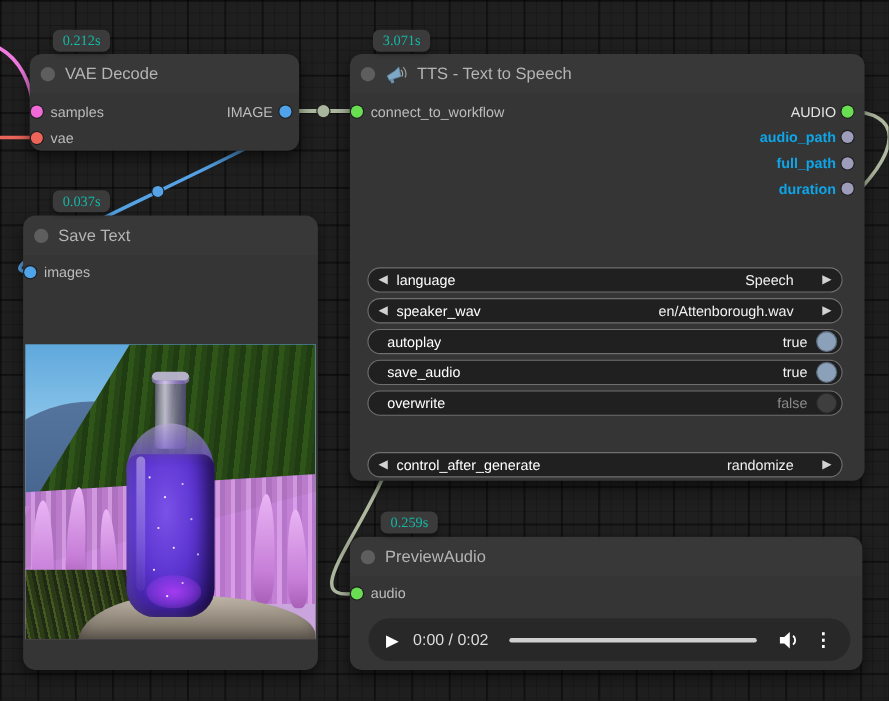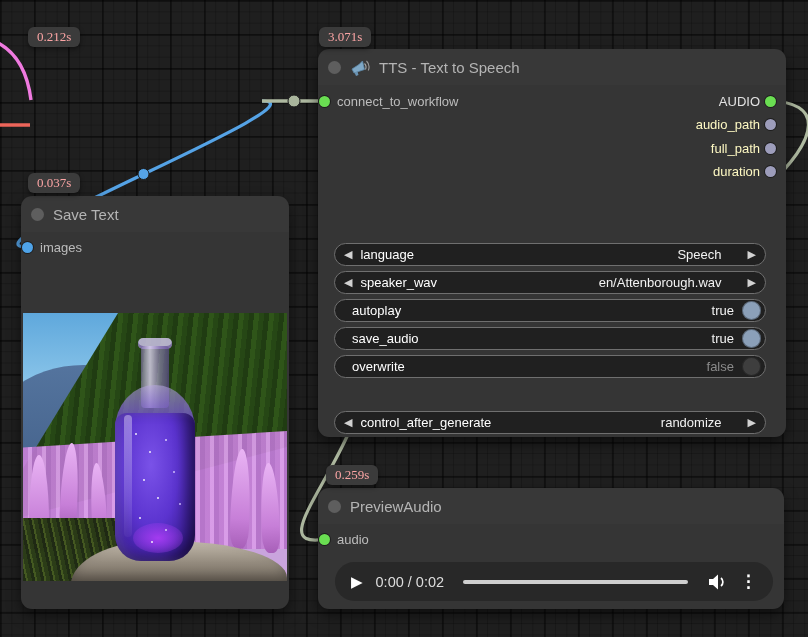--- a/index.html
+++ b/index.html
@@ -9,34 +9,34 @@
     background-image:
       linear-gradient(90deg, rgba(0,0,0,.38) 0 2px, transparent 2px),
       linear-gradient(rgba(0,0,0,.38) 0 2px, transparent 2px),
       linear-gradient(90deg, rgba(0,0,0,.20) 0 1px, transparent 1px),
       linear-gradient(rgba(0,0,0,.20) 0 1px, transparent 1px);
     background-size:34px 34px,34px 34px,11.33px 11.33px,11.33px 11.33px;
     font-family:"Liberation Sans",sans-serif;
   }
   #links{position:absolute;left:0;top:0;z-index:1;}
   .badge{
-    position:absolute;z-index:3;background:#3b3b3b;color:#fca5a5;
+    position:absolute;z-index:3;background:#3b3b3b;color:#14b8a6;
     font-family:"Liberation Serif",serif;font-size:13px;line-height:20px;
-    padding:0 9px;border-radius:6px;box-shadow:0 2px 5px rgba(0,0,0,.45);
+    padding:0 9px;border-radius:6px;box-shadow:0 2px 5px rgba(0,0,0,.45);margin-left:20px;
   }
   .node{
     position:absolute;z-index:2;background:#353535;border-radius:11px;
     box-shadow:0 6px 14px rgba(0,0,0,.55);
   }
   .nh{position:absolute;left:0;top:0;right:0;height:36px;display:flex;align-items:center;padding:0 10px;gap:9px;border-radius:11px 11px 0 0;background:rgba(255,255,255,.015);}
   .cdot{width:13px;height:13px;border-radius:50%;background:#5e5e5e;flex:0 0 auto;}
   .ntitle{font-size:15px;color:#b4b4b4;white-space:nowrap;}
   .port{position:absolute;width:11px;height:11px;border-radius:50%;box-shadow:0 0 0 1px rgba(0,0,0,.45);}
   .plabel{position:absolute;font-size:13px;color:#bcbcbc;white-space:nowrap;}
-  .plabel.dim{color:#fef9c3;}
+  .plabel.dim{color:#0ea5e9;font-weight:bold;}
   .plabel.bright{color:#e3e3e3;}
   .plabel.right{text-align:right;}
   .p-pink{background:#f06ad8;} .p-red{background:#ed655a;} .p-blue{background:#4fa3e8;}
   .p-green{background:#6ade52;} .p-gray{background:#9d9dbb;}
   .pill{
     position:absolute;height:23px;border:1px solid #6f6f6f;border-radius:13px;
     background:#202020;display:flex;align-items:center;padding:0 9px;gap:8px;
     font-size:13px;color:#a9a9a9;box-sizing:border-box;
   }
   .pill .lbl{color:#ffffff;white-space:nowrap;}
@@ -101,20 +101,32 @@
     <path d="M 262 101 L 326 101" stroke="#aeb9a0" stroke-width="3.6" fill="none"></path>
     <circle cx="294" cy="101" r="6" fill="#a9b59c" stroke="#1b1b1b" stroke-width="1"></circle>
     <path d="M 770 101 C 870 103 790 230 350 430 C 320 498 272 548 326 539" stroke="#aeb9a0" stroke-width="3.2" fill="none"></path>
   </svg>
 
   <div class="badge" style="left:28px;top:27px">0.212s</div>
   <div class="badge" style="left:28px;top:173px">0.037s</div>
   <div class="badge" style="left:319px;top:27px">3.071s</div>
   <div class="badge" style="left:326px;top:465px">0.259s</div>
 
+  <div class="node" style="left:27px;top:49px;width:245px;height:88px">
+    <div class="nh">
+      <span class="cdot"></span>
+      <span class="ntitle">VAE Decode</span>
+    </div>
+    <span class="port p-pink" style="left:0.5px;top:46.5px"></span>
+    <span class="plabel" style="left:19px;top:45px">samples</span>
+    <span class="port p-red" style="left:0.5px;top:70.5px"></span>
+    <span class="plabel" style="left:19px;top:69px">vae</span>
+    <span class="plabel right" style="right:24px;top:45px">IMAGE</span>
+    <span class="port p-blue" style="left:226.5px;top:46.5px"></span>
+  </div>
 
   <div class="node" style="left:21px;top:196px;width:268px;height:413px">
     <div class="nh">
       <span class="cdot"></span>
       <span class="ntitle">Save Text</span>
     </div>
     <span class="port p-blue" style="left:0.5px;top:45.5px"></span>
     <span class="plabel" style="left:19px;top:44px">images</span>
     <div class="preview" style="left:2px;top:117px;width:264px;height:268px">
       <div class="pv pv-mountain"></div>

